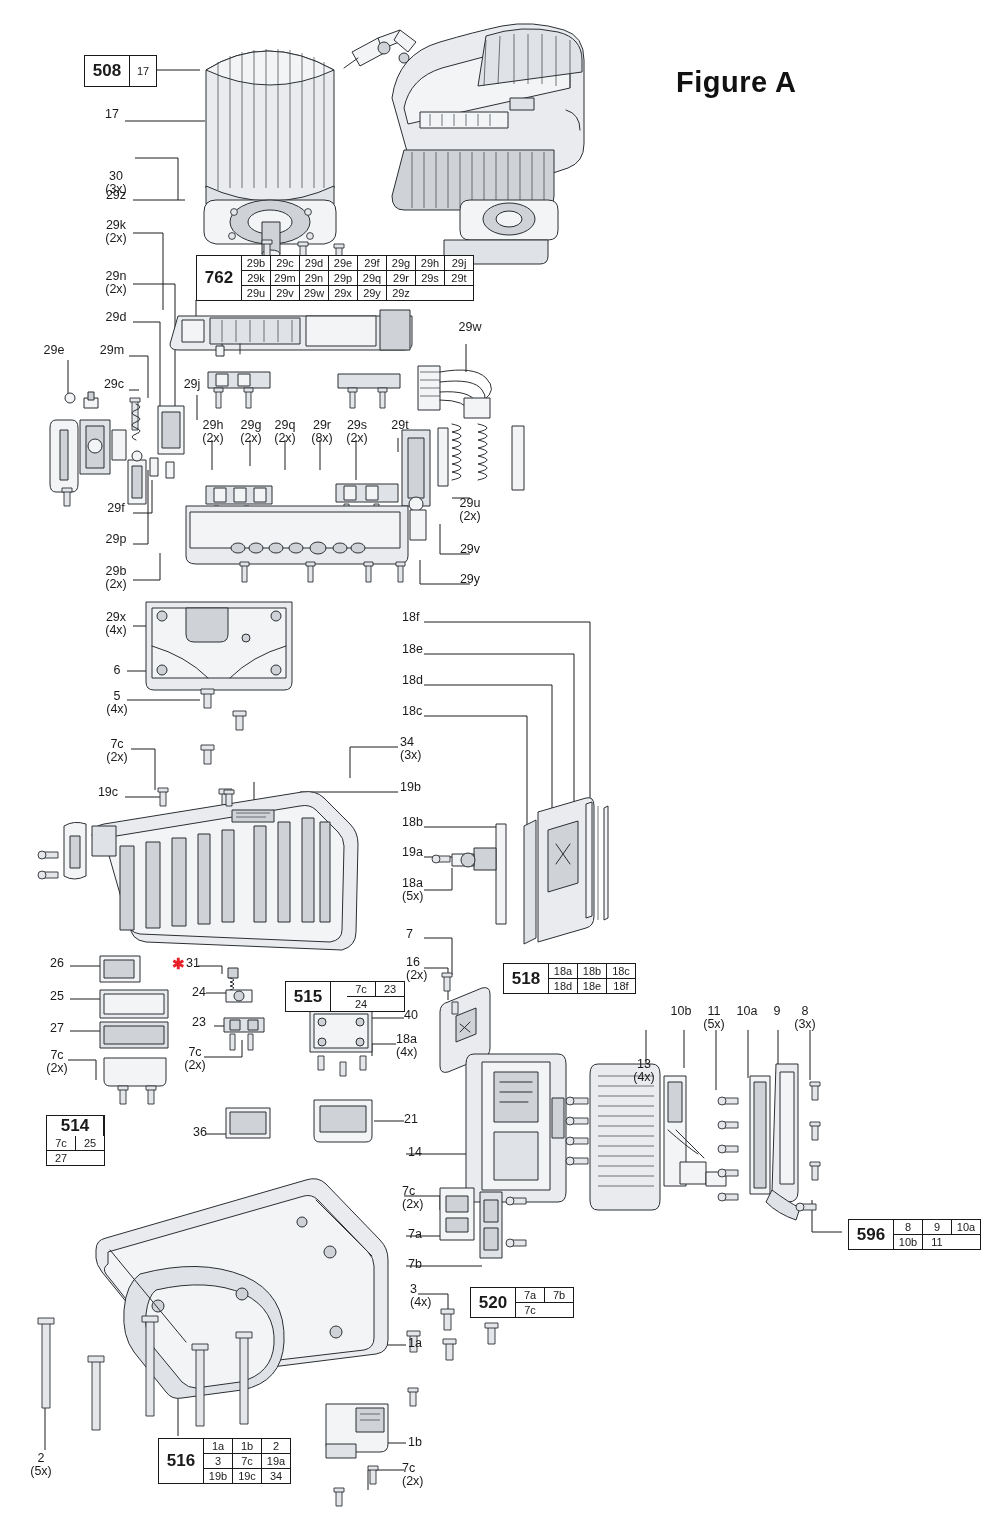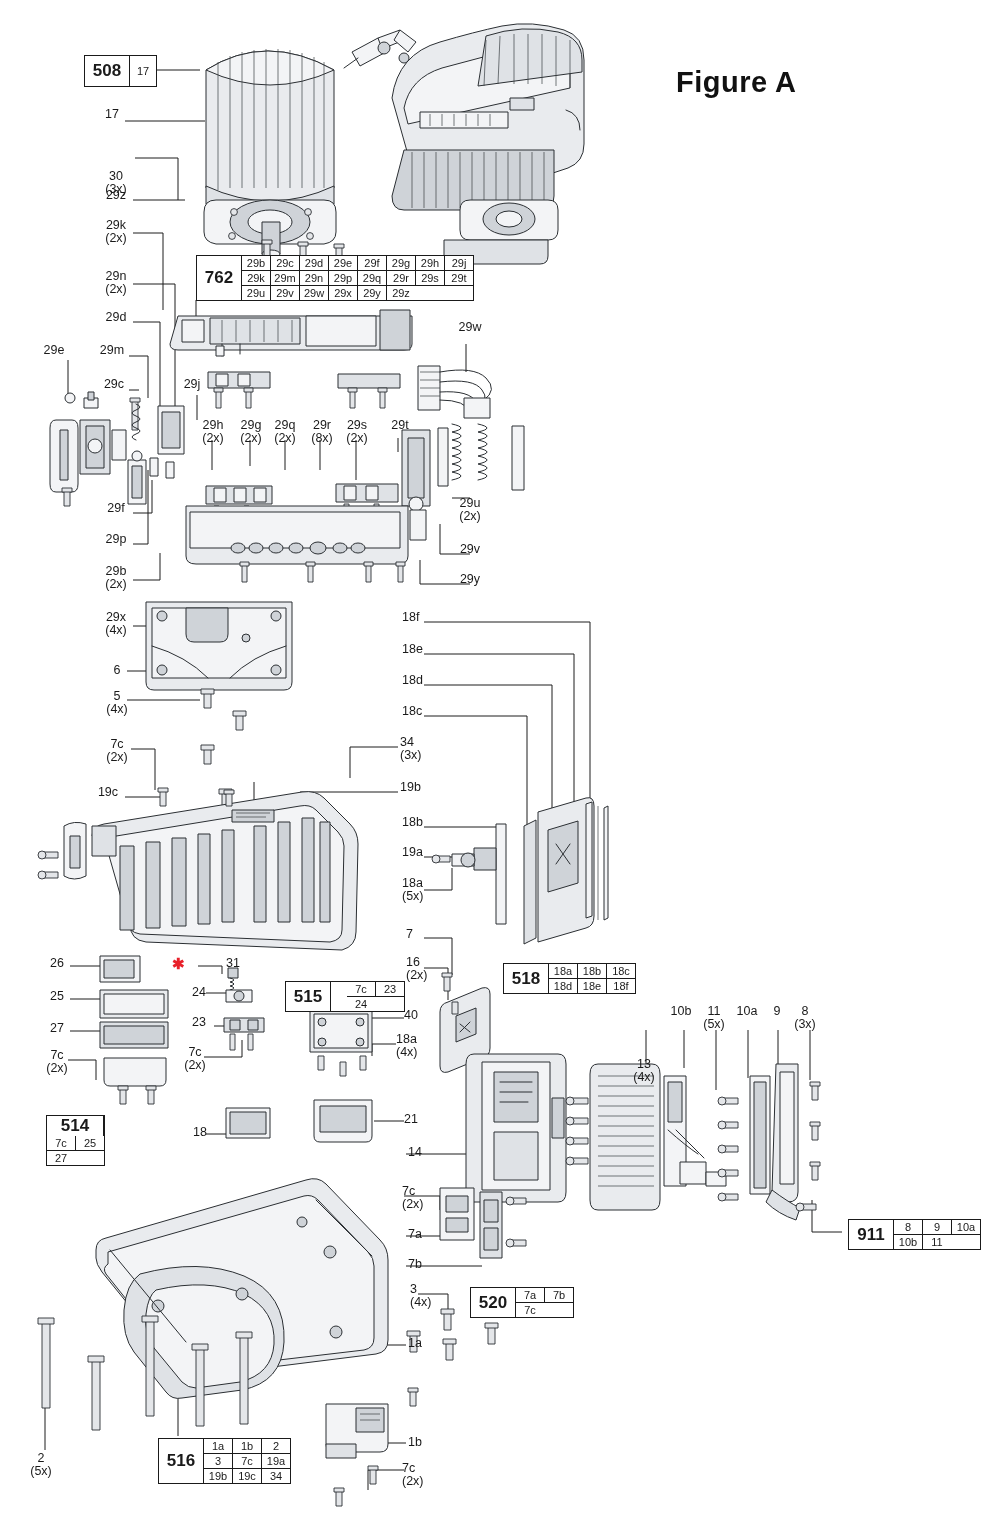--- a/index.html
+++ b/index.html
@@ -723,31 +723,31 @@
   <div class="lbl left" style="left:406px; top:956px; width:36px;">16
 (2x)</div>
 
   <div class="lbl" style="left:44px;  top:957px;  width:26px;">26</div>
   <div class="lbl" style="left:44px;  top:990px;  width:26px;">25</div>
   <div class="lbl" style="left:44px;  top:1022px; width:26px;">27</div>
   <div class="lbl" style="left:40px;  top:1049px; width:34px;">7c
 (2x)</div>
 
   <div class="star" style="position:absolute; left:172px; top:955px;">✱</div>
-  <div class="lbl left" style="left:186px; top:957px; width:26px;margin-left:40px;">31</div>
+  <div class="lbl left" style="left:186px; top:957px; width:26px;">31</div>
   <div class="lbl" style="left:186px; top:986px; width:26px;">24</div>
   <div class="lbl" style="left:186px; top:1016px; width:26px;">23</div>
   <div class="lbl" style="left:178px; top:1046px; width:34px;">7c
 (2x)</div>
 
   <div class="lbl left" style="left:404px; top:1009px; width:30px;">40</div>
   <div class="lbl left" style="left:396px; top:1033px; width:40px;">18a
 (4x)</div>
   <div class="lbl left" style="left:404px; top:1113px; width:30px;">21</div>
-  <div class="lbl" style="left:186px; top:1126px; width:28px;">18</div>
+  <div class="lbl" style="left:186px; top:1126px; width:28px;">36</div>
   <div class="lbl left" style="left:408px; top:1146px; width:30px;">14</div>
 
   <div class="lbl" style="left:626px; top:1058px; width:36px;">13
 (4x)</div>
   <div class="lbl" style="left:664px; top:1005px; width:34px;">10b</div>
   <div class="lbl" style="left:698px; top:1005px; width:32px;">11
 (5x)</div>
   <div class="lbl" style="left:730px; top:1005px; width:34px;">10a</div>
   <div class="lbl" style="left:766px; top:1005px; width:22px;">9</div>
   <div class="lbl" style="left:790px; top:1005px; width:30px;">8
@@ -845,21 +845,21 @@
         <div class="kitcell">7c</div>
         <div class="kitcell">25</div>
       </div>
       <div class="kitrow">
         <div class="kitcell">27</div>
       </div>
     </div>
   </div>
 
   <div class="kit" style="left:848px; top:1219px;">
-    <div class="kitnum">911</div>
+    <div class="kitnum">596</div>
     <div class="kitgrid">
       <div class="kitrow">
         <div class="kitcell">8</div>
         <div class="kitcell">9</div>
         <div class="kitcell">10a</div>
       </div>
       <div class="kitrow">
         <div class="kitcell">10b</div>
         <div class="kitcell">11</div>
       </div>

